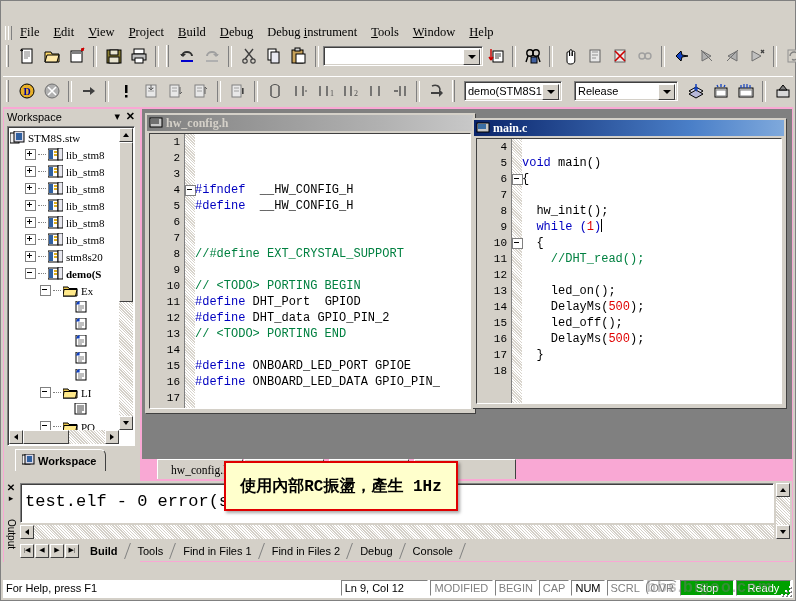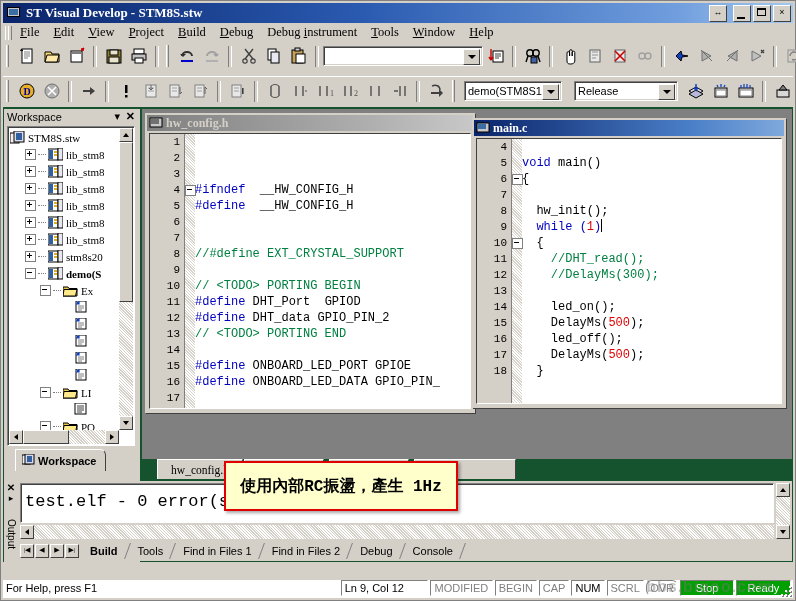--- a/index.html
+++ b/index.html
@@ -108,21 +108,21 @@
     background:#d4d0c8;border:1px solid;border-color:#fff #404040 #404040 #fff;
     display:flex;align-items:center;justify-content:center;
   }
   .combo .arrow i{
     width:0;height:0;border-left:4px solid transparent;border-right:4px solid transparent;
     border-top:4px solid #000;display:block;
   }
   
   .client{
     position:absolute;left:2px;top:106px;width:790px;height:455px;
-    background:#14532d;
+    background:#f9a8d4;
   }
   
   .ws-panel{
     position:absolute;left:1px;top:2px;width:136px;height:465px;
     background:#d4d0c8;
   }
   .ws-caption{
     height:15px;display:flex;align-items:center;
     font-family:"Liberation Sans", sans-serif;font-size:11px;color:#000;
     padding-left:3px;position:relative;
@@ -321,32 +321,20 @@
     font-family:"Liberation Sans", sans-serif;font-size:16px;
     color:rgba(120,120,120,0.45);font-weight:bold;letter-spacing:1px;
     z-index:60;pointer-events:none;
   }
 </style>
 </head>
 <body>
 
 <div id="app">
 
-  <div class="titlebar">
-    <div class="tb-icon">
-        <div class="mon"></div>
-      </div>
-    <div class="tb-title">ST Visual Develop - STM8S.stw</div>
-    <div class="tb-buttons">
-      <div class="tb-btn">↔</div>
-      <div class="tb-btn tb-min sep"></div>
-      <div class="tb-btn tb-max"></div>
-      <div class="tb-btn">×</div>
-    </div>
-  </div>
 
   <div class="menubar">
     <div class="menu-grip"></div>
     <div class="menu-item"><u>F</u><span>ile</span></div>
     <div class="menu-item"><u>E</u><span>dit</span></div>
     <div class="menu-item"><u>V</u><span>iew</span></div>
     <div class="menu-item"><u>P</u><span>roject</span></div>
     <div class="menu-item"><u>B</u><span>uild</span></div>
     <div class="menu-item"><u>D</u><span>ebug</span></div>
     <div class="menu-item">Debug <u>i</u>nstrument</div>
@@ -997,21 +985,20 @@
             </div>
           <div class="codearea" id="main-code">
               <div class="cline">&nbsp;</div>
               <div class="cline"><span class="kw">void</span> main()</div>
               <div class="cline">{</div>
               <div class="cline">&nbsp;</div>
               <div class="cline">  hw_init();</div>
               <div class="cline">  <span class="kw">while</span> <span class="kw">(</span><span class="num">1</span><span class="kw">)</span><span class="caret"></span></div>
               <div class="cline">  {</div>
               <div class="cline">    <span class="cm">//DHT_read();</span></div>
-              <div class="cline">    <span class="cm">//DelayMs(300);</span></div>
               <div class="cline">&nbsp;</div>
               <div class="cline">    led_on();</div>
               <div class="cline">    DelayMs(<span class="num">500</span>);</div>
               <div class="cline">    led_off();</div>
               <div class="cline">    DelayMs(<span class="num">500</span>);</div>
               <div class="cline">  }</div>
             </div>
         </div>
       </div>
     </div>

